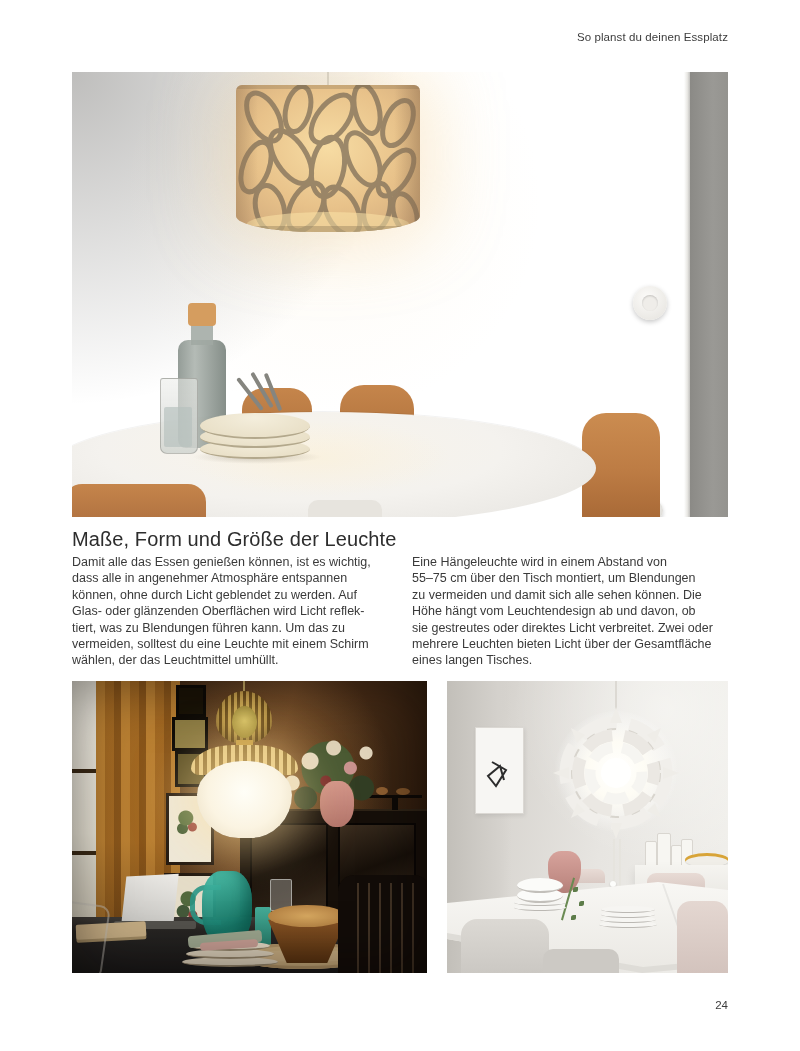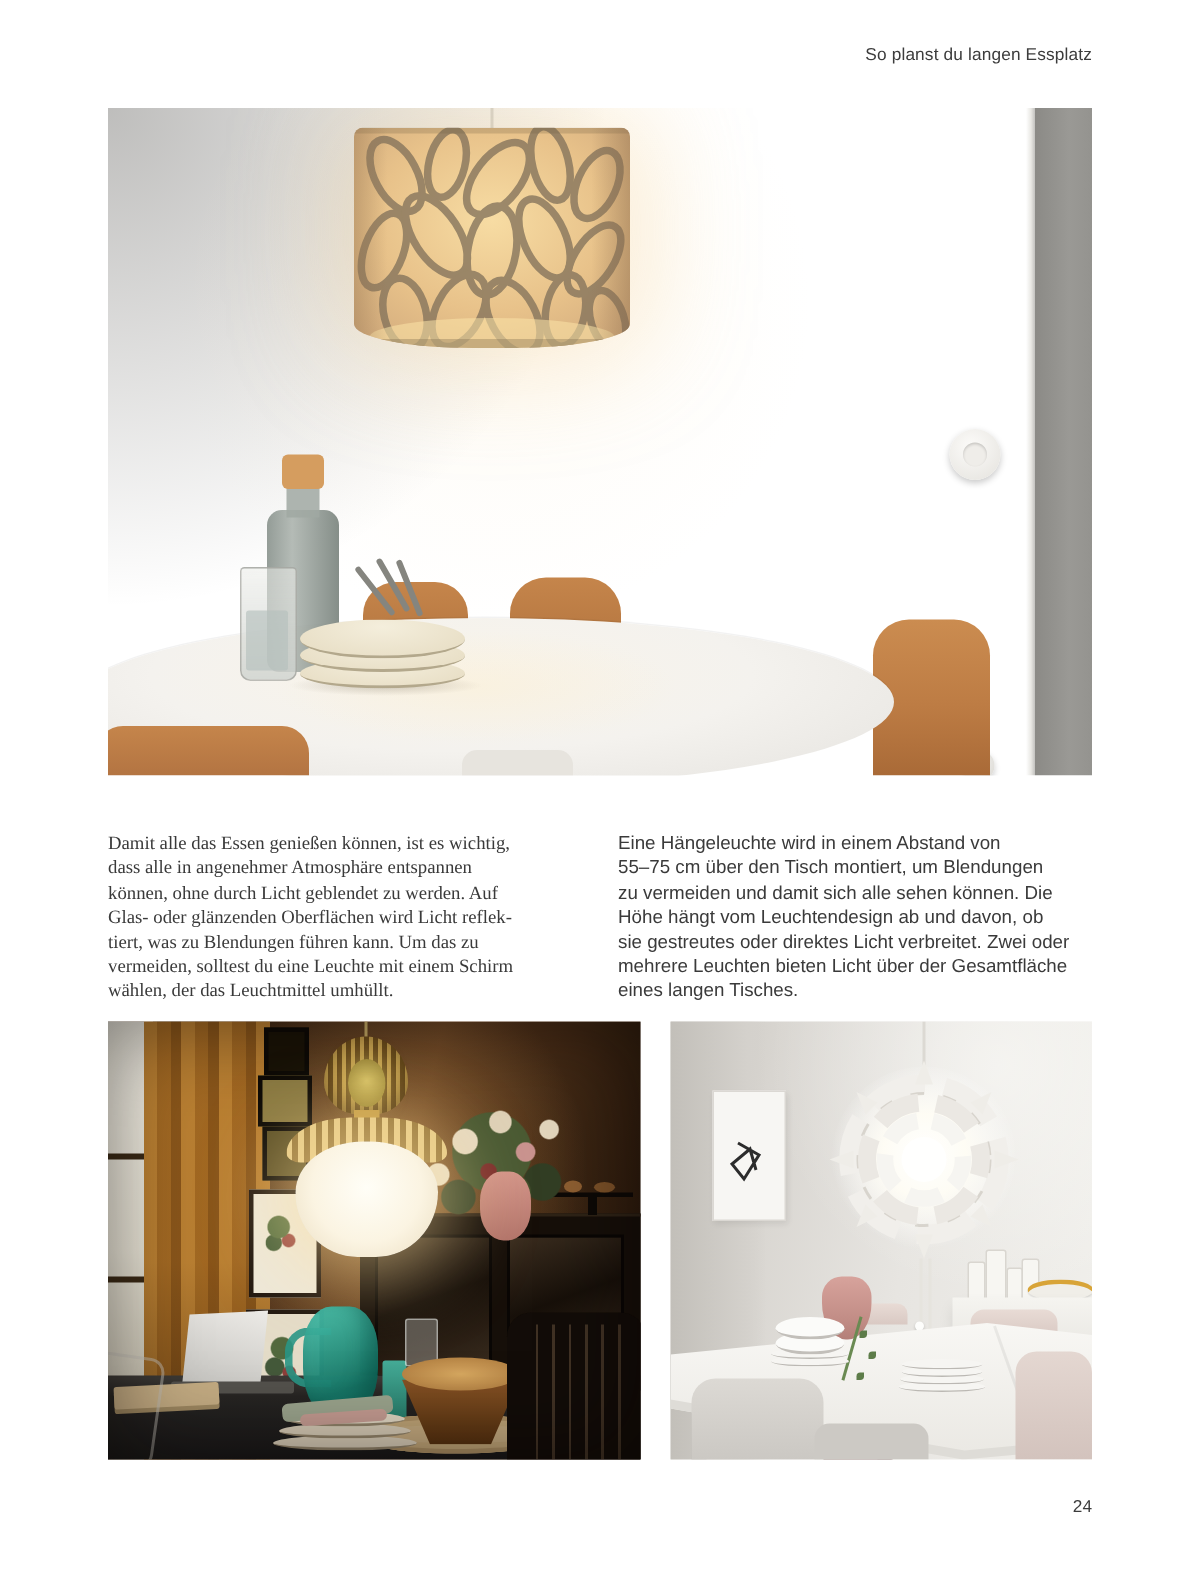--- a/index.html
+++ b/index.html
@@ -4,21 +4,21 @@
 <style>
   html,body{margin:0;padding:0;background:#ffffff;}
   .page{position:relative;width:800px;height:1051px;background:#ffffff;overflow:hidden;
         font-family:"Liberation Sans",sans-serif;color:#3a3a3a;}
   .abs{position:absolute;}
 
   
   .running-header{position:absolute;top:31px;right:72px;font-size:11.5px;color:#3c3c3c;letter-spacing:.1px;}
   .heading{position:absolute;left:72px;top:528px;margin:0;font-size:20px;font-weight:400;color:#2d2d2d;letter-spacing:.1px;}
   .col{position:absolute;top:554px;font-size:12.5px;line-height:16.4px;color:#3a3a3a;white-space:pre-line;}
-  .col-left{left:72px;width:336px;font-family:Liberation Serif, serif;}
+  .col-left{left:72px;width:336px;}
   .col-right{left:412px;width:330px;}
   .page-number{position:absolute;top:999px;right:72px;font-size:11.5px;color:#3c3c3c;}
 
   
   figure{margin:0;padding:0;}
   .hero{position:absolute;left:72px;top:72px;width:656px;height:445px;overflow:hidden;
         background:linear-gradient(100deg,#86857ف 0%,#98979300 0) ,
                    linear-gradient(100deg,#868580 0%,#96958f 18%,#a1a09c 42%,#acaba8 70%,#b2b1ae 100%);}
   .hero-shade-tl{left:0;top:0;width:100%;height:100%;
         background:radial-gradient(circle at 0% 0%,rgba(40,38,33,.30),transparent 42%);}
@@ -176,21 +176,21 @@
         background:linear-gradient(180deg,#d7a39c 0%,#c18c85 70%,#b37f78 100%);}
   .br-sprig{left:120px;top:196px;width:2px;height:44px;background:#6a8a52;transform:rotate(16deg);}
   .br-leaf{position:absolute;width:5px;height:5px;border-radius:50% 0;background:#5d7c49;}
   .br-platestack{left:152px;top:220px;width:58px;height:26px;}
 </style>
 </head>
 <body>
 
 <div class="page">
 
-  <div class="running-header">So planst du langen Essplatz</div>
+  <div class="running-header">So planst du deinen Essplatz</div>
 
   <figure class="hero">
     <div class="abs hero-shade-tl"></div>
     <div class="abs hero-warm"></div>
     <div class="abs door-line"></div>
     <div class="abs door-panel"></div>
     <div class="abs dimmer">
       <div class="abs dimmer-inner"></div>
     </div>
     <div class="abs door-knob"></div>
@@ -254,20 +254,21 @@
     <div class="abs cutlery" style="left:199px;top:300px;transform:rotate(-22deg);"></div>
     <div class="abs bowl-stack">
       <div class="bowl" style="top:26px;height:18px;"></div>
       <div class="bowl" style="top:13px;height:20px;"></div>
       <div class="bowl" style="top:0;height:24px;"></div>
     </div>
     <div class="abs pedestal"></div>
     <div class="abs chair-near"></div>
   </figure>
 
+  <h2 class="heading">Maße, Form und Größe der Leuchte</h2>
   <div class="col col-left">Damit alle das Essen genießen können, ist es wichtig,
 dass alle in angenehmer Atmosphäre entspannen
 können, ohne durch Licht geblendet zu werden. Auf
 Glas- oder glänzenden Oberflächen wird Licht reflek-
 tiert, was zu Blendungen führen kann. Um das zu
 vermeiden, solltest du eine Leuchte mit einem Schirm
 wählen, der das Leuchtmittel umhüllt.</div>
   <div class="col col-right">Eine Hängeleuchte wird in einem Abstand von
 55–75 cm über den Tisch montiert, um Blendungen
 zu vermeiden und damit sich alle sehen können. Die

